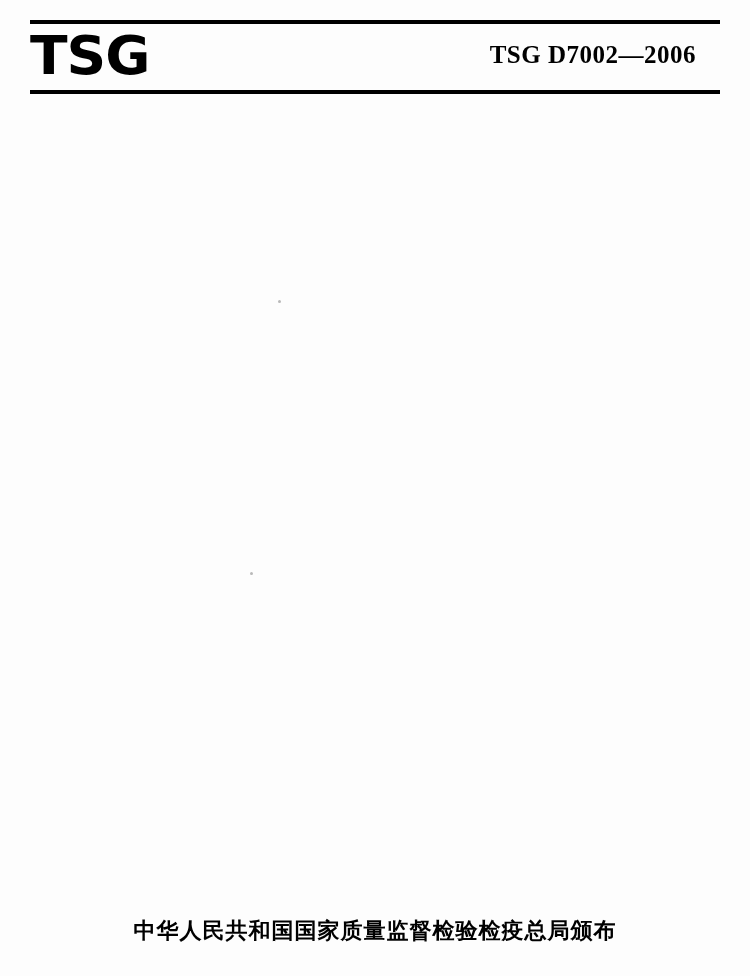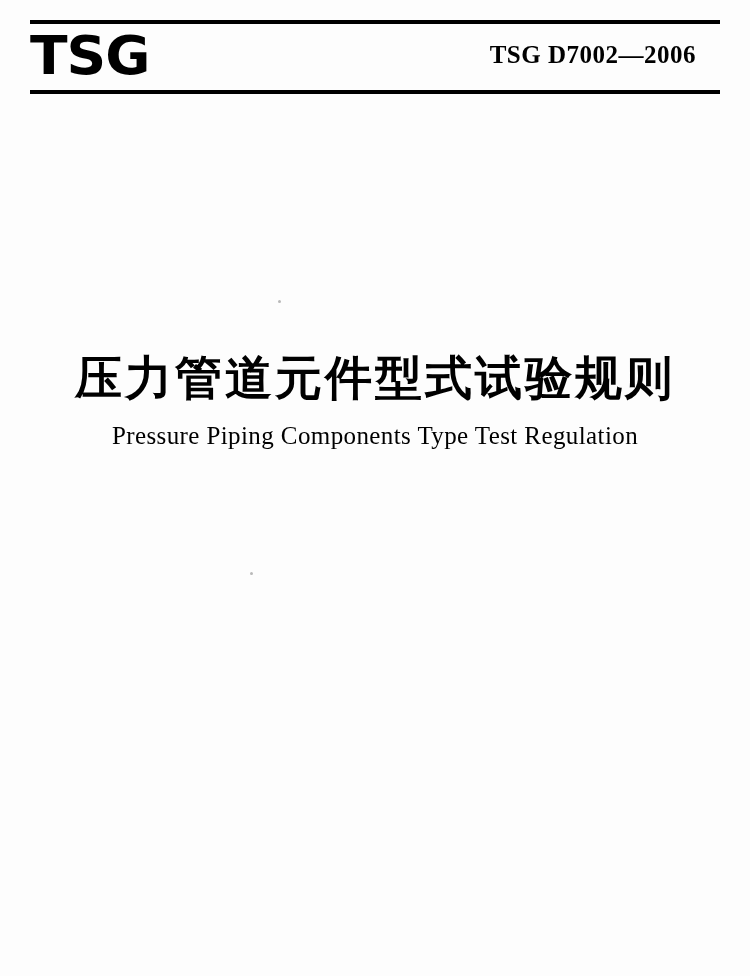--- a/index.html
+++ b/index.html
@@ -153,24 +153,21 @@
 
   <div class="rule-top"></div>
 
   <div class="header">
     <span class="tsg-logo">TSG</span>
     <span class="header-code">TSG D7002—2006</span>
   </div>
 
   <div class="rule-bottom"></div>
 
-  <div class="title-block">
-    <div class="title-cn">压力管道元件型式试验规则</div>
-    <div class="title-en">Pressure Piping Components Type Test Regulation</div>
-  </div>
 
   <div class="speck s1"></div>
   <div class="speck s2"></div>
 
   <div class="footer">
+    <div class="issuer">中华人民共和国国家质量监督检验检疫总局颁布</div>
   </div>
 
 </div>
 
 </body></html>

